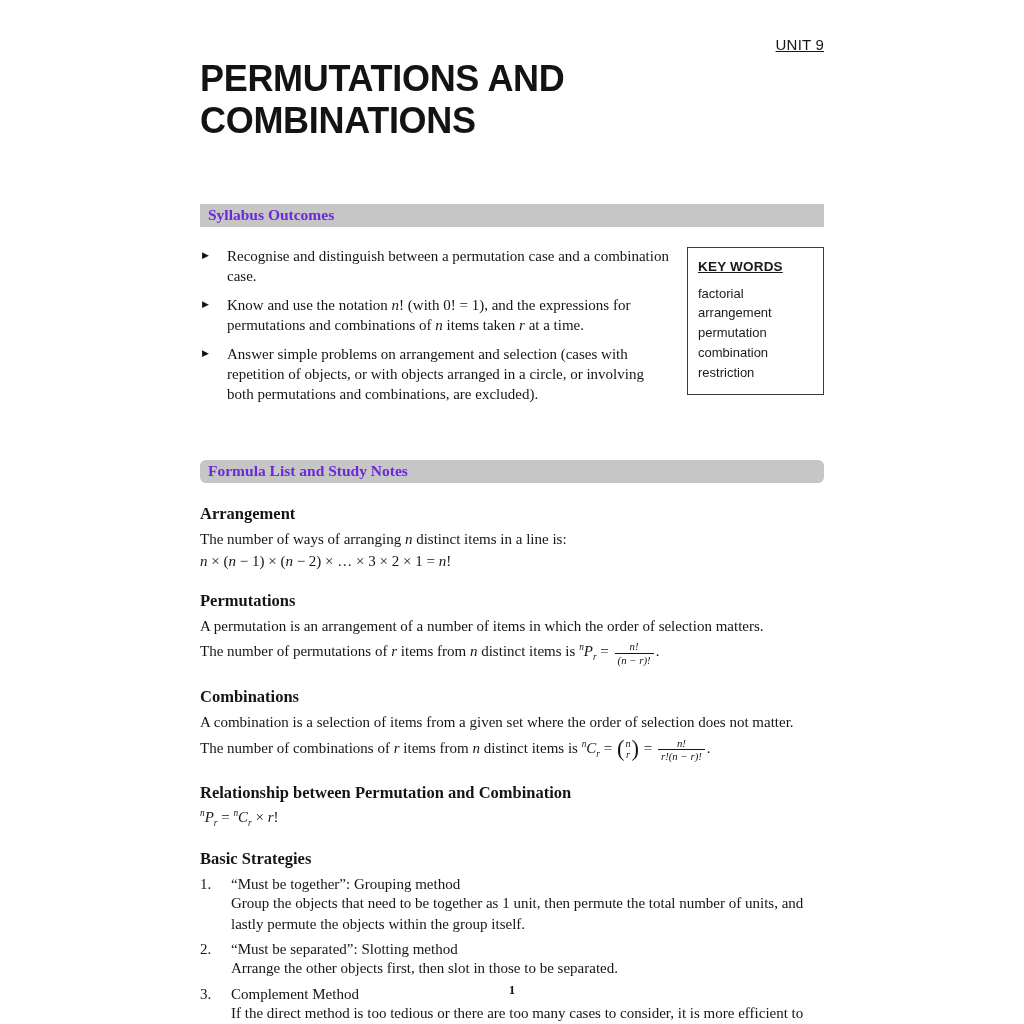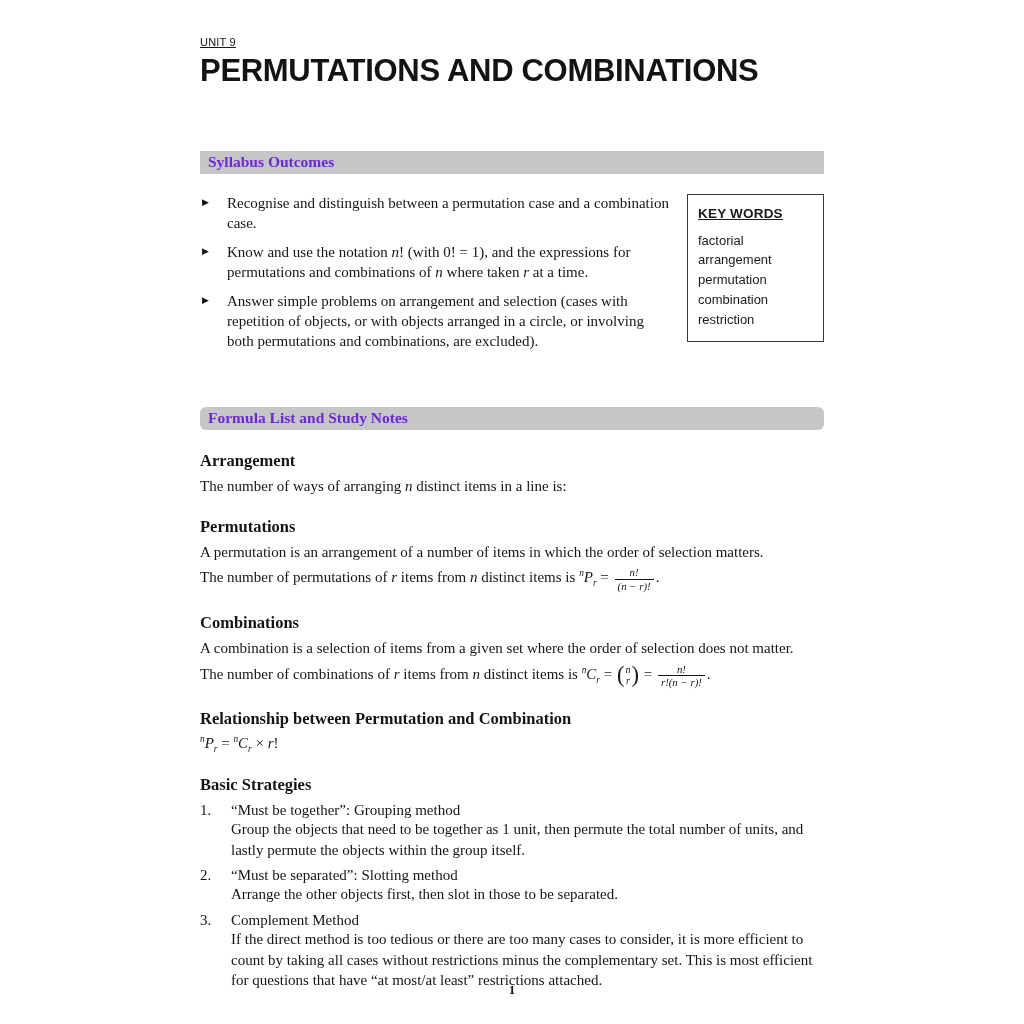--- a/index.html
+++ b/index.html
@@ -4,26 +4,26 @@
 <style>
   html, body { margin:0; padding:0; background:#ffffff; }
   .page {
     position:relative; width:1024px; height:1024px; background:#ffffff;
     box-sizing:border-box; color:#151515;
     font-family:"Liberation Serif", serif; overflow:hidden;
   }
   .content { padding:36px 200px 0 200px; }
 
   .unit-label {
-    font-family:"Liberation Sans", sans-serif; font-size:11px; font-weight:400;
-    text-decoration:underline; letter-spacing:0.2px; color:#161616;
+    font-family:"Liberation Sans", sans-serif; font-size:15px; font-weight:400;
+    text-decoration:underline; letter-spacing:0.2px; color:#161616;text-align:right;
   }
   .page-title {
     margin:5px 0 0 0; font-family:"Liberation Sans", sans-serif;
-    font-size:31px; font-weight:700; letter-spacing:-0.3px; color:#131313;
+    font-size:36px; font-weight:700; letter-spacing:-0.3px; color:#131313;
   }
 
   .section-banner {
     background:#c6c6c6; font-weight:700; font-size:15.5px;
     padding:2px 8px 3px 8px; color:#6d28d9;
   }
   .syllabus-banner { margin-top:62px; }
   .formula-banner  { margin-top:46px;border-radius:6px; }
 
   .outcomes-row { display:flex; margin-top:20px; align-items:flex-start; }
@@ -92,21 +92,21 @@
     </div>
 
     <div class="outcomes-row">
       <ul class="bullet-list">
         <li class="bullet-item">
           <span class="bullet-icon">▶</span>
           <span class="bullet-text"><span>Recognise and distinguish between a permutation case and a combination case.</span></span>
         </li>
         <li class="bullet-item">
           <span class="bullet-icon">▶</span>
-          <span class="bullet-text"><span>Know and use the notation </span><span class="i">n</span><span>! (with 0! = 1), and the expressions for permutations and combinations of </span><span class="i">n</span><span> where taken </span><span class="i">r</span><span> at a time.</span></span>
+          <span class="bullet-text"><span>Know and use the notation </span><span class="i">n</span><span>! (with 0! = 1), and the expressions for permutations and combinations of </span><span class="i">n</span><span> items taken </span><span class="i">r</span><span> at a time.</span></span>
         </li>
         <li class="bullet-item">
           <span class="bullet-icon">▶</span>
           <span class="bullet-text"><span>Answer simple problems on arrangement and selection (cases with repetition of objects, or with objects arranged in a circle, or involving both permutations and combinations, are excluded).</span></span>
         </li>
       </ul>
 
       <div class="keywords-box">
         <div class="keywords-heading">KEY WORDS</div>
         <div class="keyword">factorial</div>
@@ -116,20 +116,21 @@
         <div class="keyword">restriction</div>
       </div>
     </div>
 
     <div class="section-banner formula-banner">
       <span>Formula List and Study Notes</span>
     </div>
 
     <h3 class="sub-heading">Arrangement</h3>
     <p class="para"><span>The number of ways of arranging </span><span class="i">n</span><span> distinct items in a line is:</span></p>
+    <p class="formula-line"><span class="i">n</span><span> × (</span><span class="i">n</span><span> − 1) × (</span><span class="i">n</span><span> − 2) × … × 3 × 2 × 1 = </span><span class="i">n</span><span>!</span></p>
 
     <h3 class="sub-heading">Permutations</h3>
     <p class="para"><span>A permutation is an arrangement of a number of items in which the </span><span class="b">order of selection matters</span><span>.</span></p>
     <p class="formula-line"><span>The number of permutations of </span><span class="i">r</span><span> items from </span><span class="i">n</span><span> distinct items is </span><sup class="i">n</sup><span class="i">P</span><sub class="i">r</sub><span> = </span><span class="frac"><span class="num">n!</span><span class="den">(n − r)!</span></span><span>.</span></p>
 
     <h3 class="sub-heading">Combinations</h3>
     <p class="para"><span>A combination is a selection of items from a given set where the </span><span class="b">order of selection does not matter</span><span>.</span></p>
     <p class="formula-line"><span>The number of combinations of </span><span class="i">r</span><span> items from </span><span class="i">n</span><span> distinct items is </span><sup class="i">n</sup><span class="i">C</span><sub class="i">r</sub><span> = </span><span class="binom">
           <span class="paren">(</span>
           <span class="stack">

